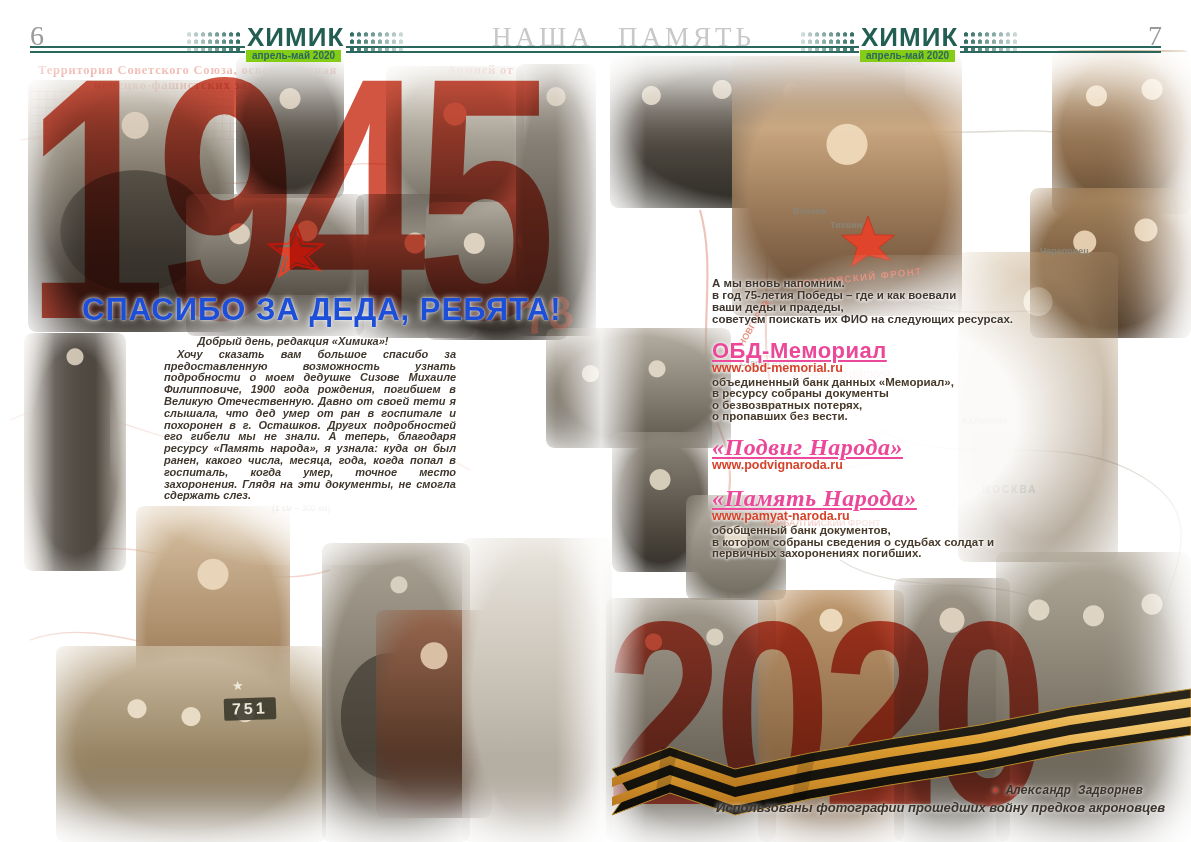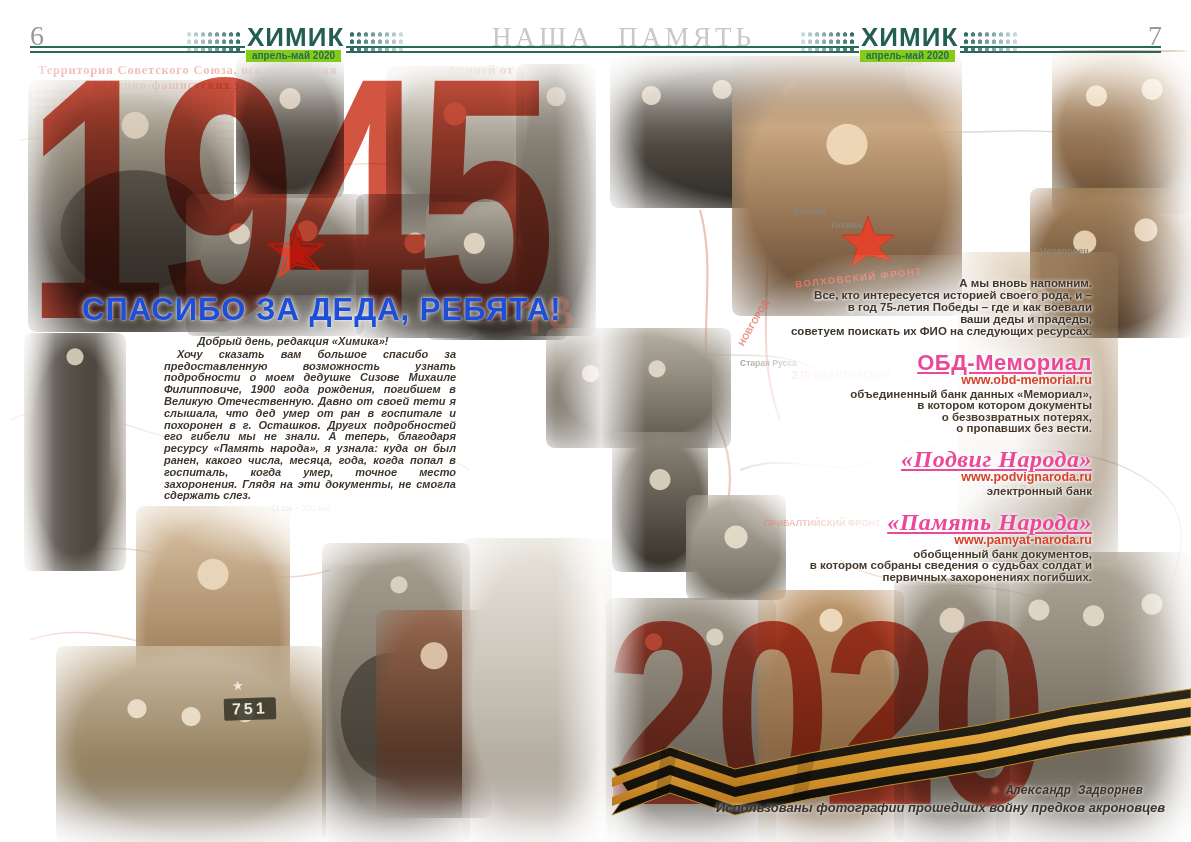--- a/index.html
+++ b/index.html
@@ -56,21 +56,21 @@
         color:#1d4ed8;letter-spacing:1px;white-space:nowrap;
         text-shadow:0 0 6px rgba(255,255,255,.9),0 0 2px rgba(255,255,255,.8);}
   .letter{position:absolute;left:164px;top:336px;width:292px;z-index:5;
         font-style:italic;font-weight:bold;font-size:11px;line-height:11.8px;color:#40382e;
         text-shadow:0 0 4px rgba(255,255,255,.95),0 1px 3px rgba(255,255,255,.9);}
   .letter .salut{text-align:center;margin-right:34px;margin-bottom:1px;}
   .letter p{margin:0;text-align:justify;text-indent:13px;}
   .letter .sig{margin-top:6px;text-align:right;font-size:12px;line-height:14px;}
 
   
-  .rescol{position:absolute;left:712px;top:278px;width:380px;z-index:5;text-align:right;
+  .rescol{position:absolute;left:712px;top:278px;width:380px;z-index:5;text-align:left;
         color:#3f372f;font-weight:bold;
         text-shadow:0 0 4px rgba(255,255,255,.95),0 1px 3px rgba(255,255,255,.9);}
   .rescol .intro{font-size:11.5px;line-height:11.9px;}
   .res-title{display:inline-block;font-size:22px;color:#ec4899;text-decoration:underline;
         letter-spacing:.5px;margin-top:13px;line-height:23px;}
   .res-title.it{font-family:"Liberation Serif",serif;font-style:italic;font-size:24px;}
   .res-url{font-size:12.5px;color:#d6432b;line-height:13px;margin-bottom:2px;}
   .res-desc{font-size:11.5px;line-height:11.6px;color:#473a2b;}
 
   
@@ -188,42 +188,40 @@
   <div class="headline">СПАСИБО ЗА ДЕДА, РЕБЯТА!</div>
 
   <div class="letter">
     <div class="salut">Добрый день, редакция «Химика»!</div>
     <p>Хочу сказать вам большое спасибо за предоставленную возможность узнать подробности о моем дедушке Сизове Михаиле Филипповиче, 1900 года рождения, погибшем в Великую Отечественную. Давно от своей тети я слышала, что дед умер от ран в госпитале и похоронен в г. Осташков. Других подробностей его гибели мы не знали. А теперь, благодаря ресурсу «Память народа», я узнала: куда он был ранен, какого числа, месяца, года, когда попал в госпиталь, когда умер, точное место захоронения. Глядя на эти документы, не смогла сдержать слез.</p>
   </div>
 
   <div class="rescol">
     <div class="intro">
       <div>А мы вновь напомним.</div>
-      <div>Все, кто интересуется историей своего рода, и –</div>
       <div>в год 75-летия Победы – где и как воевали</div>
       <div>ваши деды и прадеды,</div>
       <div>советуем поискать их ФИО на следующих ресурсах.</div>
     </div>
 
     <div>
       <span class="res-title">ОБД-Мемориал</span>
       <div class="res-url">www.obd-memorial.ru</div>
       <div class="res-desc">
         <div>объединенный банк данных «Мемориал»,</div>
-        <div>в котором котором документы</div>
+        <div>в ресурсу собраны документы</div>
         <div>о безвозвратных потерях,</div>
         <div>о пропавших без вести.</div>
       </div>
     </div>
 
     <div>
       <span class="res-title it">«Подвиг Народа»</span>
       <div class="res-url">www.podvignaroda.ru</div>
       <div class="res-desc">
-        <div>электронный банк</div>
       </div>
     </div>
 
     <div>
       <span class="res-title it">«Память Народа»</span>
       <div class="res-url">www.pamyat-naroda.ru</div>
       <div class="res-desc">
         <div>обобщенный банк документов,</div>
         <div>в котором собраны сведения о судьбах солдат и</div>
         <div>первичных захоронениях погибших.</div>

